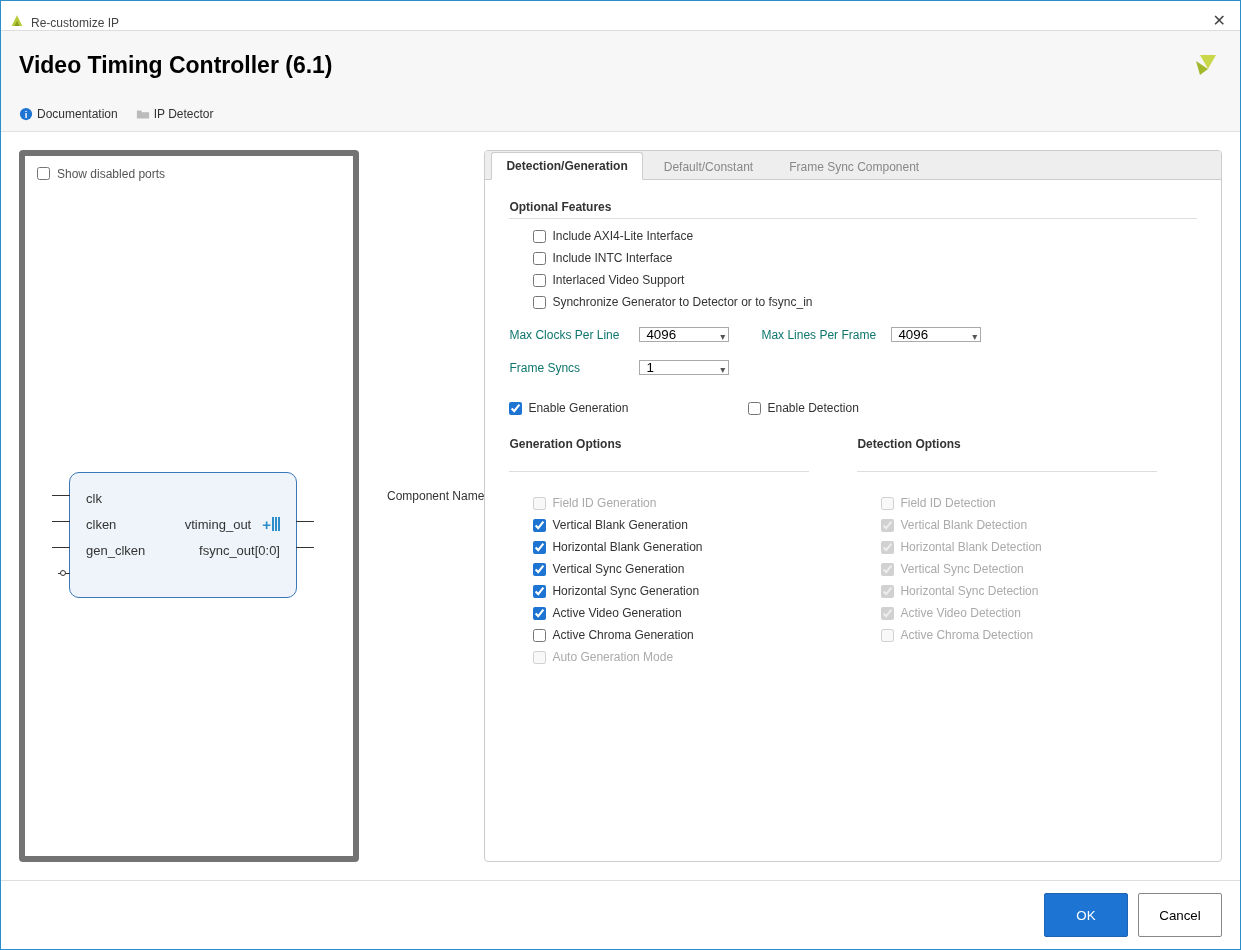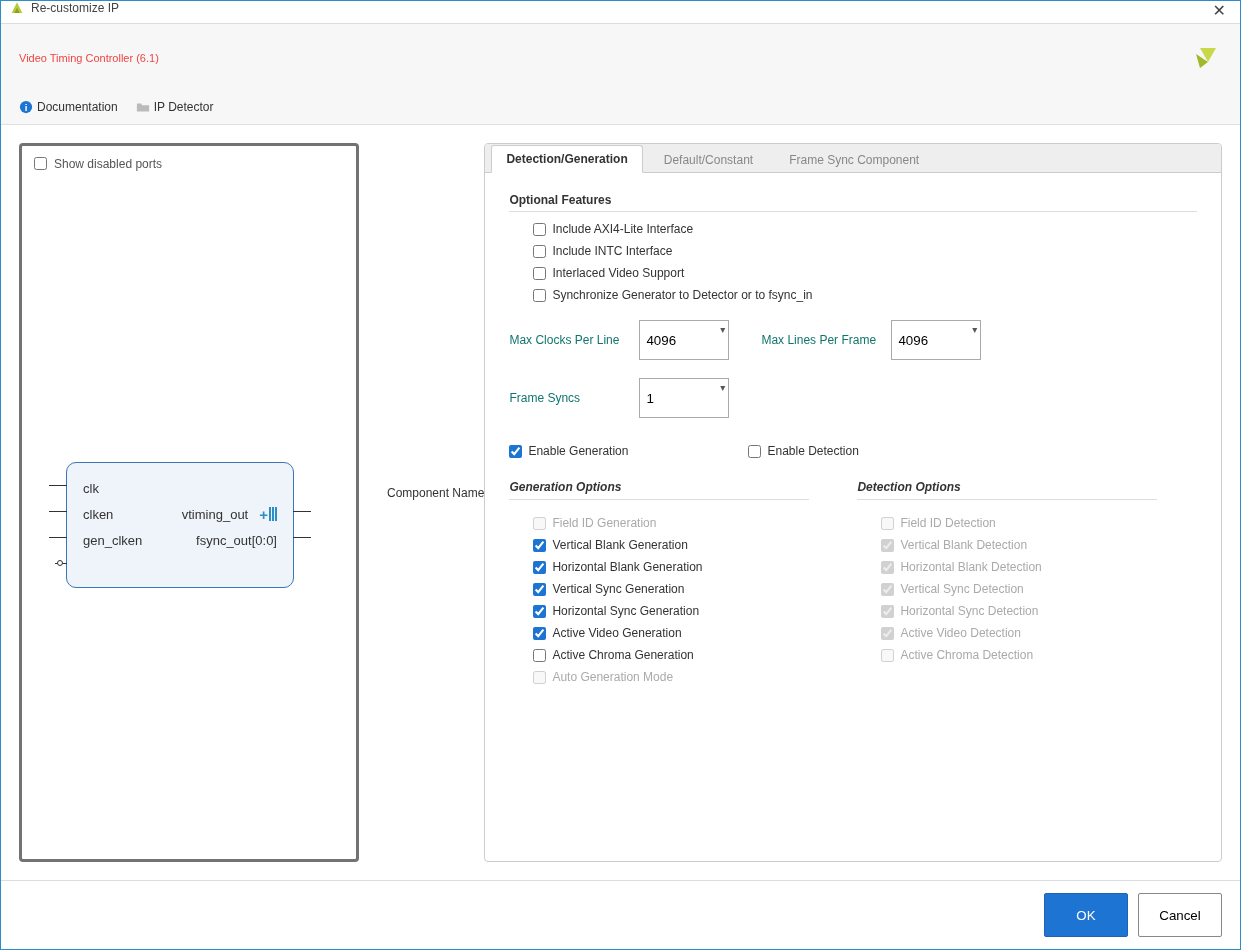--- a/index.html
+++ b/index.html
@@ -12,23 +12,23 @@
   }
   .window {
     width: 1241px;
     height: 950px;
     border: 1px solid #2b8ec8;
     display: flex;
     flex-direction: column;
     background: #fff;
   }
   .titlebar {
-    height: 23px;
-    display: flex;
-    align-items: flex-start;
+    height: 30px;
+    display: flex;
+    align-items: flex-end;
     padding: 0 8px;
     border-bottom: 1px solid #ddd;
   }
   .titlebar .app-icon {
     width: 16px; height: 16px;
     margin-right: 6px;
   }
   .titlebar .title { flex: 1; color: #444; }
   .titlebar .close {
     font-size: 16px;
@@ -40,23 +40,23 @@
     padding: 18px 18px 10px 18px;
     background: #f7f7f7;
     border-bottom: 1px solid #e0e0e0;
   }
   .header-row {
     display: flex;
     align-items: center;
     justify-content: space-between;
   }
   .ip-title {
-    font-size: 11px;
-    font-weight: normal;
-    color: #ef4444;
+    font-size: 23px;
+    font-weight: bold;
+    color: #000000;
   }
   .logo-icon {
     width: 32px; height: 32px;
   }
   .subheader {
     margin-top: 26px;
     display: flex;
     align-items: center;
     gap: 18px;
   }
@@ -70,21 +70,21 @@
   }
   .main-area {
     flex: 1;
     display: flex;
     padding: 18px;
     gap: 28px;
     overflow: hidden;
   }
   .preview-panel {
     width: 340px;
-    border: 3px solid #737373;
+    border: 6px solid #737373;
     border-radius: 4px;
     padding: 8px;
     position: relative;
     background: #fff;
   }
   .show-ports {
     display: flex;
     align-items: center;
     gap: 4px;
     color: #555;
@@ -226,44 +226,43 @@
     gap: 12px;
     margin: 18px 0 6px 0;
   }
   .dropdown-row label { min-width: 118px; color: #0f766e; }
   .dropdown-wrap {
     position: relative;
     width: 90px;
   }
   .dropdown-wrap input {
     width: 100%;
-    height: 40px;
+    height: 15px;
     border: 1px solid #aaa;
     padding: 0 20px 0 6px;
   }
   .dropdown-wrap .chev {
     position: absolute;
     right: 4px;
     top: 4px;
     font-size: 10px;
     color: #555;
     pointer-events: none;
   }
   .two-col {
     display: flex;
     gap: 48px;
     margin-top: 14px;
   }
   .col { flex: 0 0 300px; }
   .col .col-title {
     font-weight: bold;
-    margin-bottom: 16px;
+    margin-bottom: 24px;
     border-bottom: 1px solid #ddd;
-    padding-bottom: 5px;
-    font-style: italic;
+    padding-bottom: 20px;
   }
   .footer {
     border-top: 1px solid #ddd;
     padding: 12px 18px;
     display: flex;
     justify-content: flex-end;
     gap: 10px;
   }
   .btn {
     min-width: 84px;

